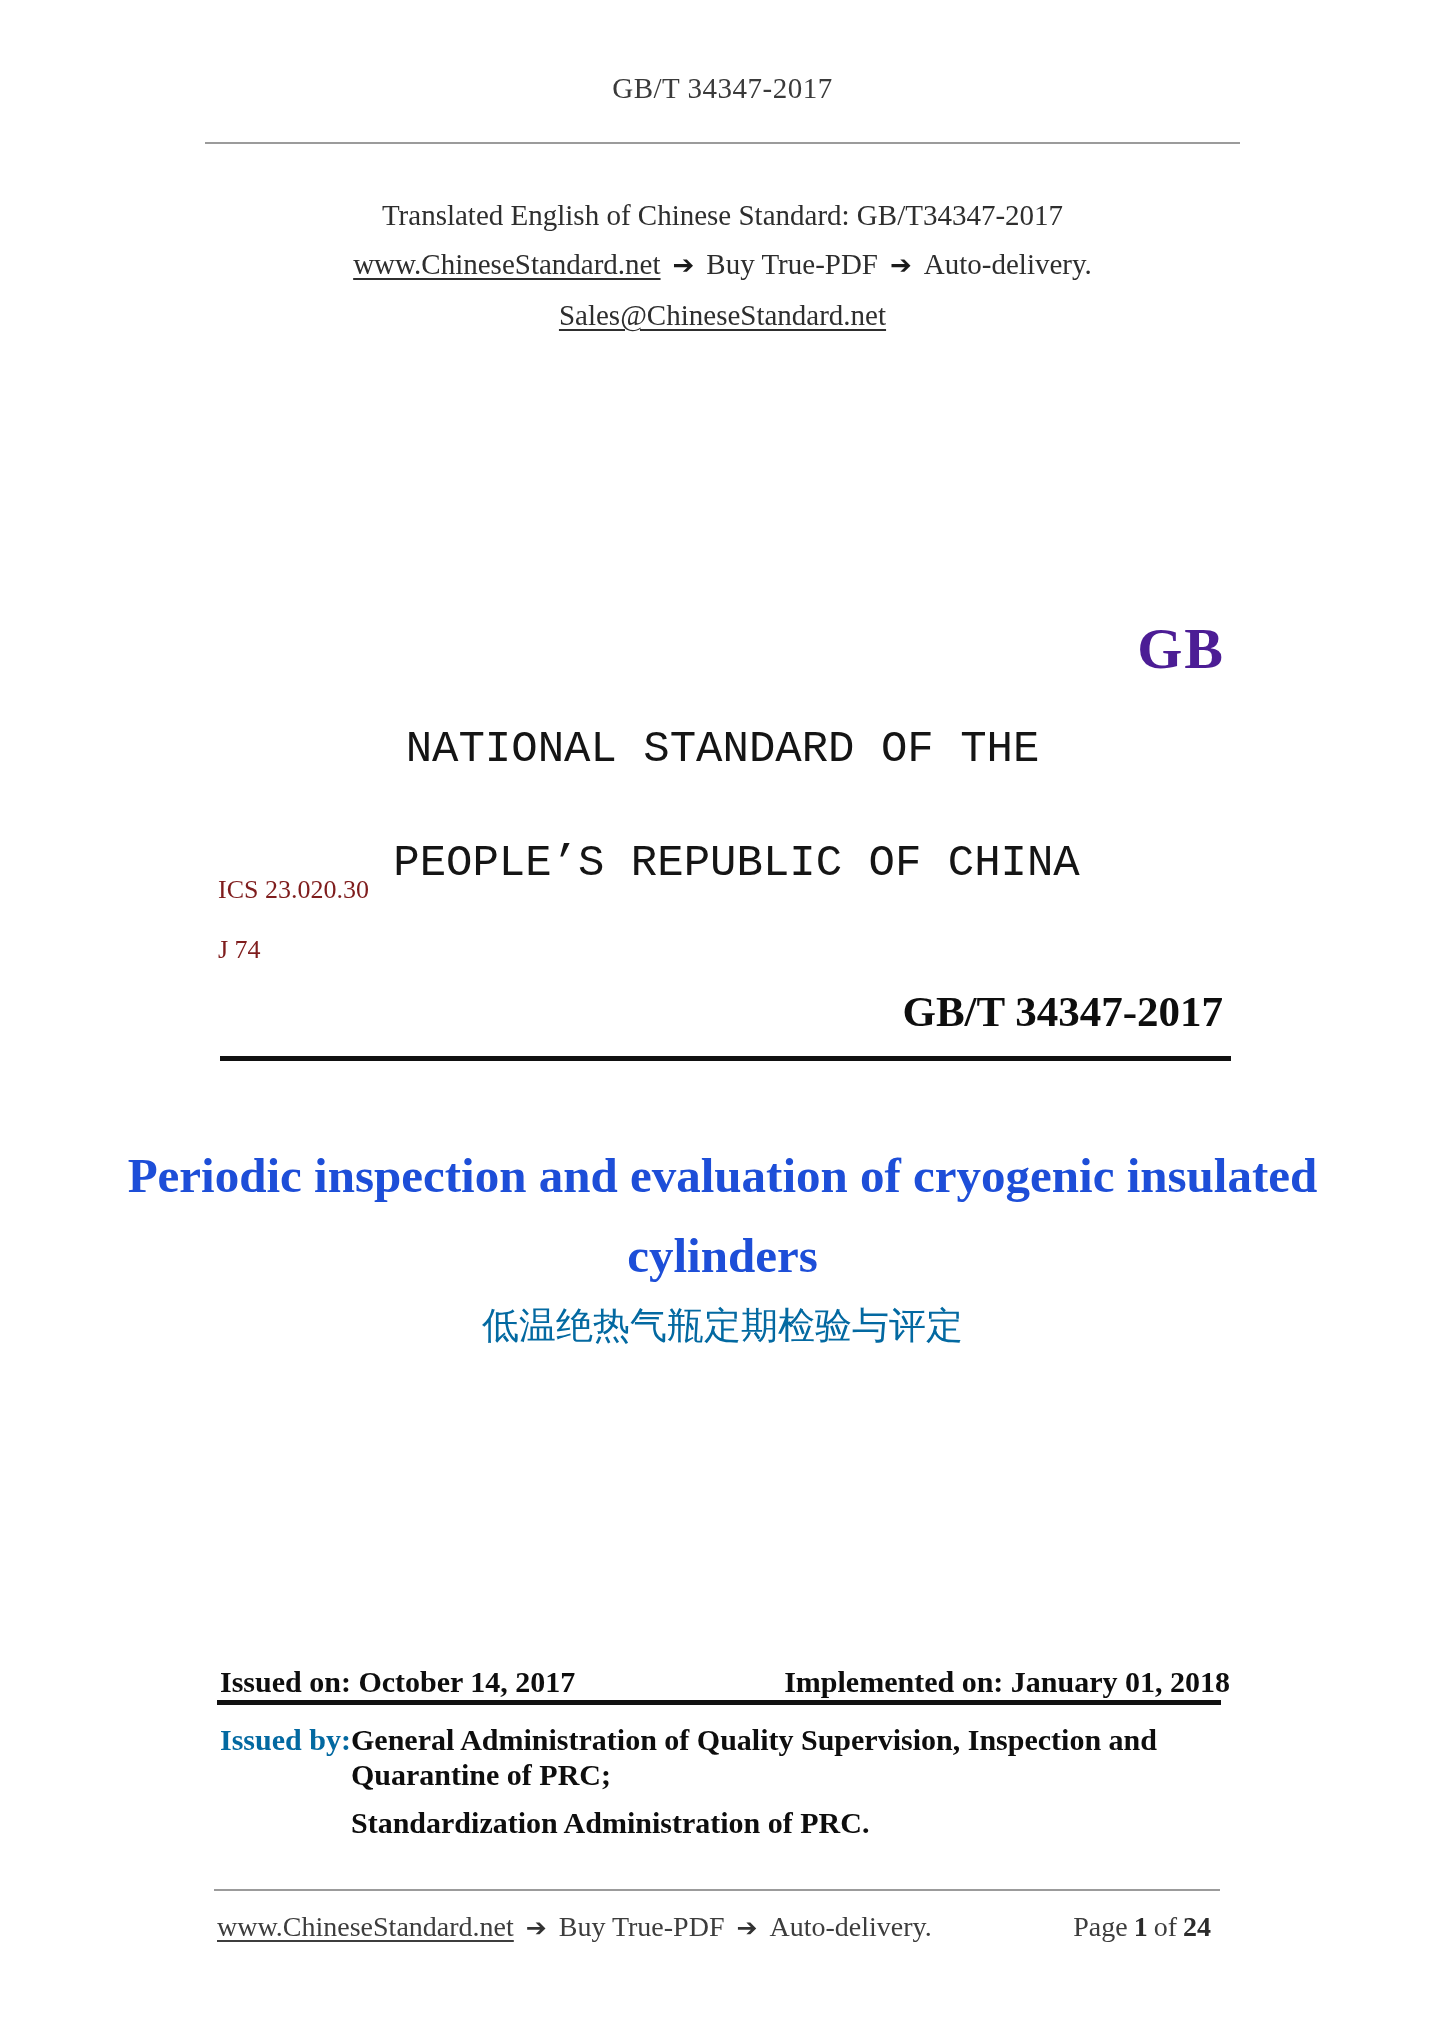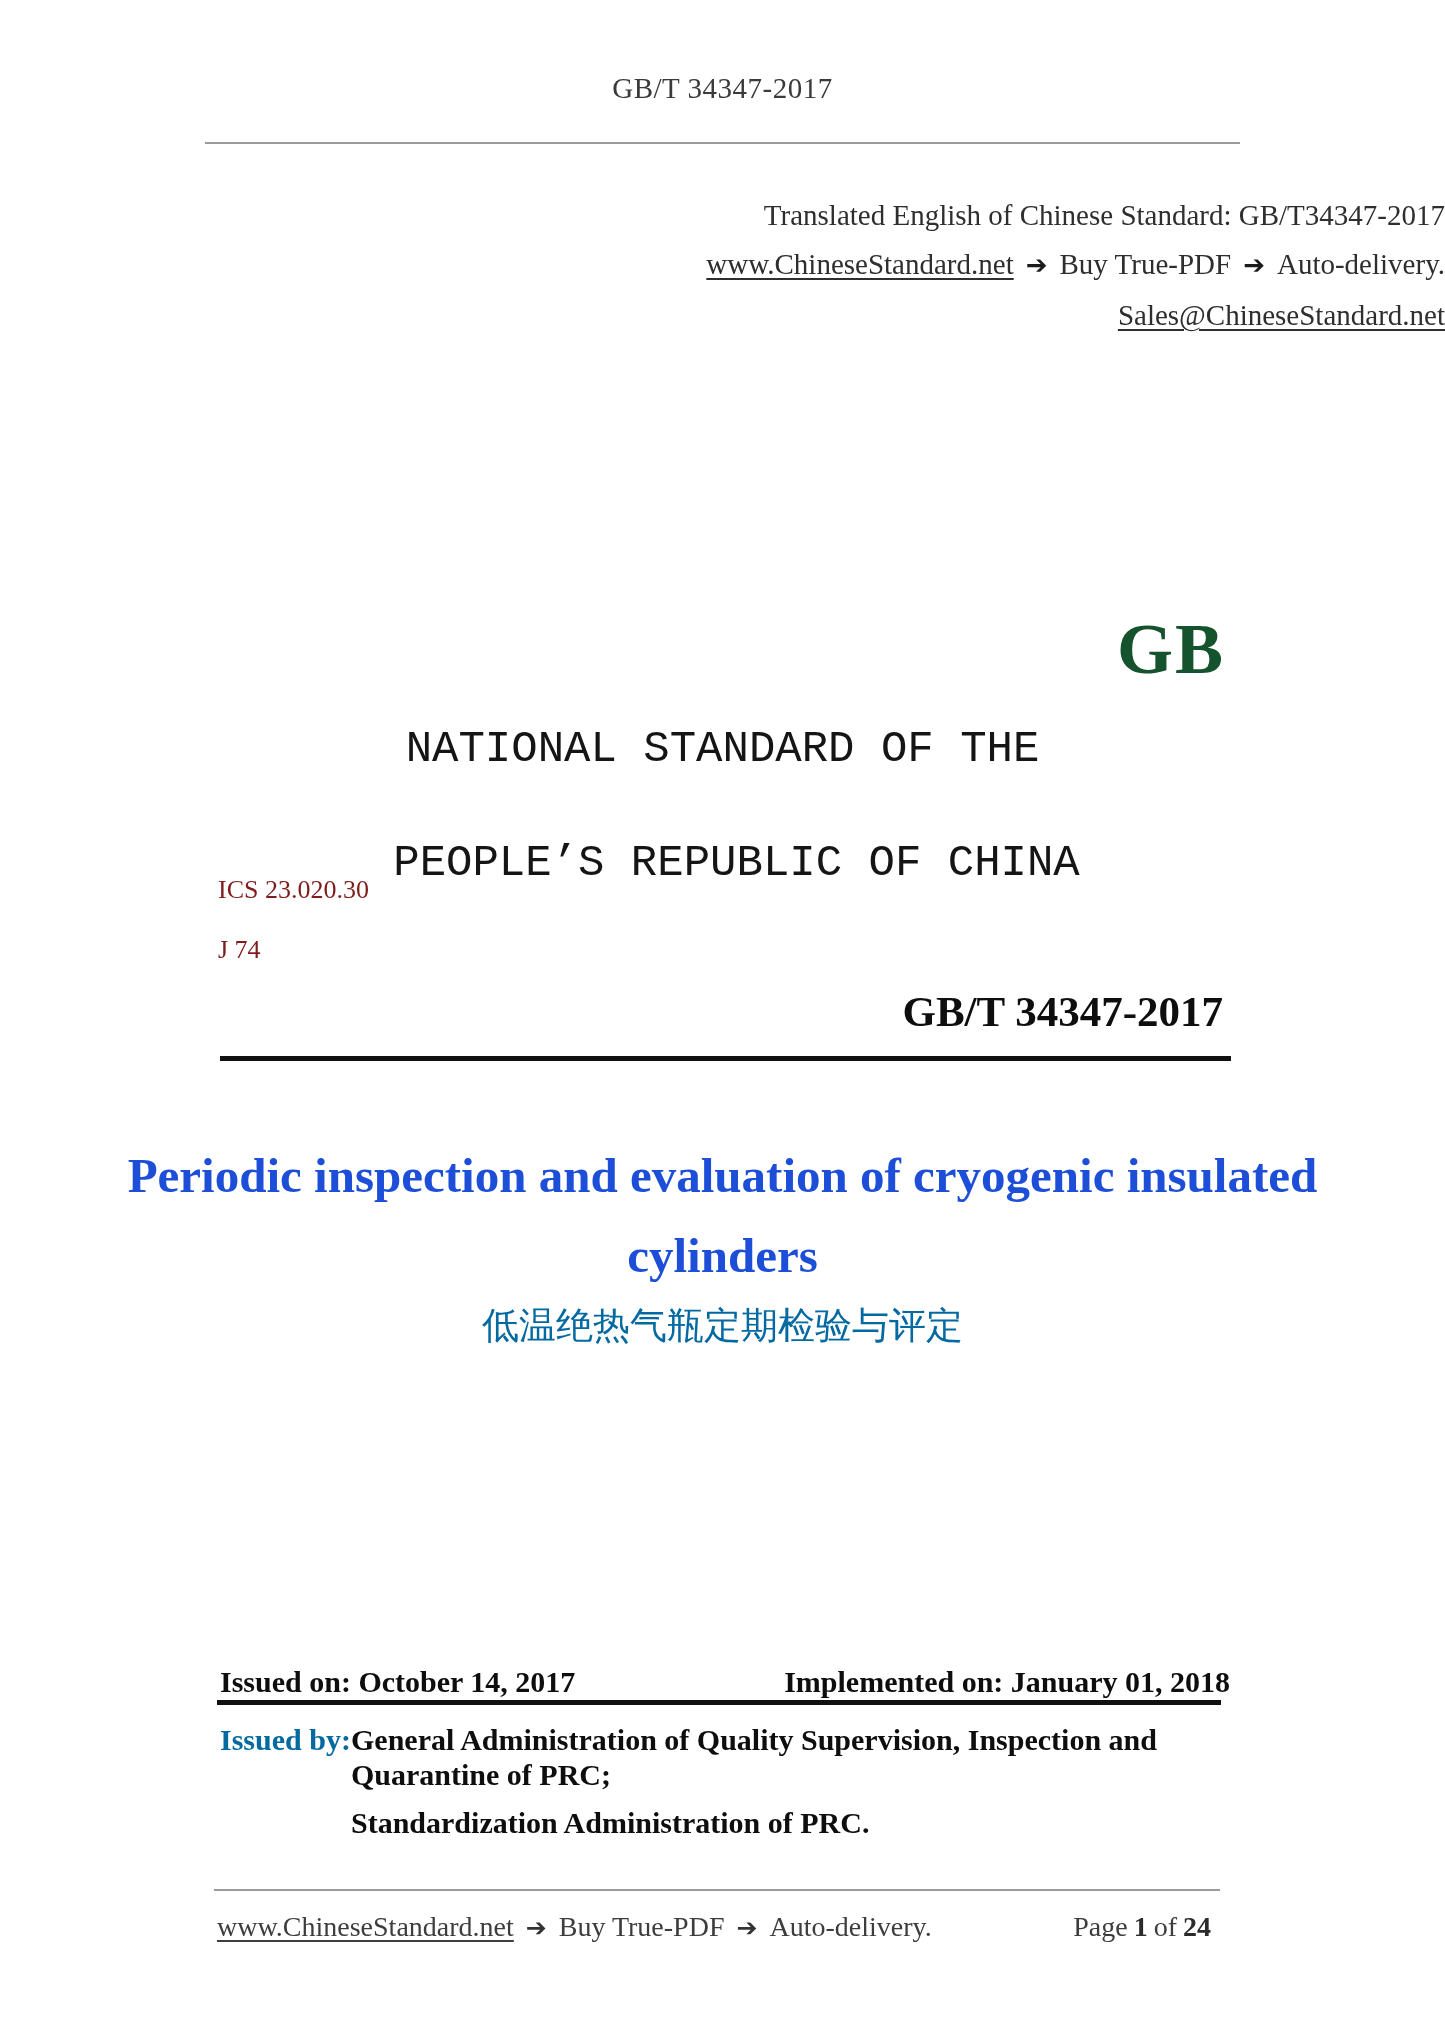--- a/index.html
+++ b/index.html
@@ -12,28 +12,28 @@
     color:#1b1b1b;
     overflow:hidden;
   }
   .abs{position:absolute;}
   .centered{left:0;width:100%;text-align:center;}
 
   .running-title{top:70px;font-size:29px;line-height:36px;color:#3a3a3a;letter-spacing:0.5px;}
   .rule-gray{height:2px;background:#9b9b9b;}
   .header-rule{top:142px;left:205px;width:1035px;}
 
-  .src-line{font-size:29px;line-height:36px;color:#2e2e2e;text-align:right;}
+  .src-line{font-size:29px;line-height:36px;color:#2e2e2e;}
   .translated-line{top:197px;}
   .buy-line{top:246px;}
   .email-line{top:297px;}
   .link{color:#2e2e2e;text-decoration:underline;text-underline-offset:4px;text-decoration-thickness:2px;}
   .arrow{font-family:"DejaVu Sans",sans-serif;font-size:26px;color:#1b1b1b;margin:0 12px;font-weight:bold;}
 
-  .gb-mark{top:604px;right:220px;font-size:72px;line-height:90px;font-weight:bold;color:#14532d;letter-spacing:2px;}
+  .gb-mark{top:604px;right:220px;font-size:58px;line-height:90px;font-weight:bold;color:#4c1d95;letter-spacing:2px;}
   .org-line{font-size:44px;line-height:50px;color:#151515;font-family:Liberation Mono, monospace;}
   .org-line1{top:724px;}
   .org-line2{top:838px;padding-left:14px;}
 
   .code-line{left:218px;font-size:26px;line-height:32px;color:#7f1d1d;}
   .ics-line{top:874px;}
   .class-line{top:934px;}
 
   .std-number{top:988px;right:222px;font-size:43px;line-height:48px;font-weight:bold;color:#0e0e0e;}
   .rule-black{height:5px;background:#111111;}

